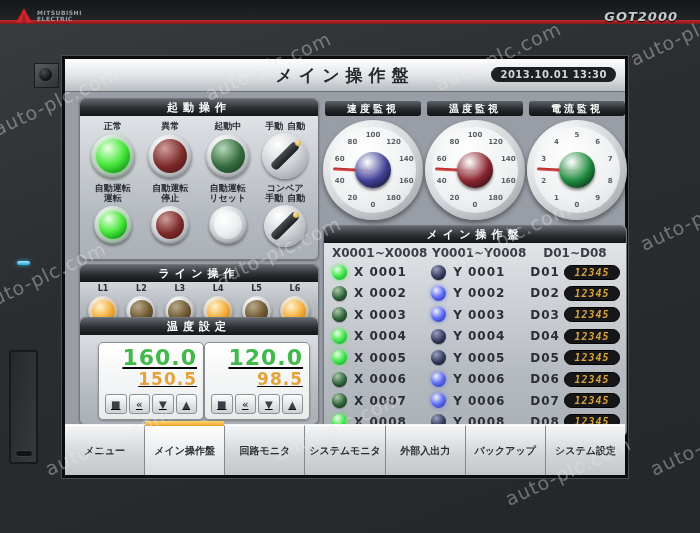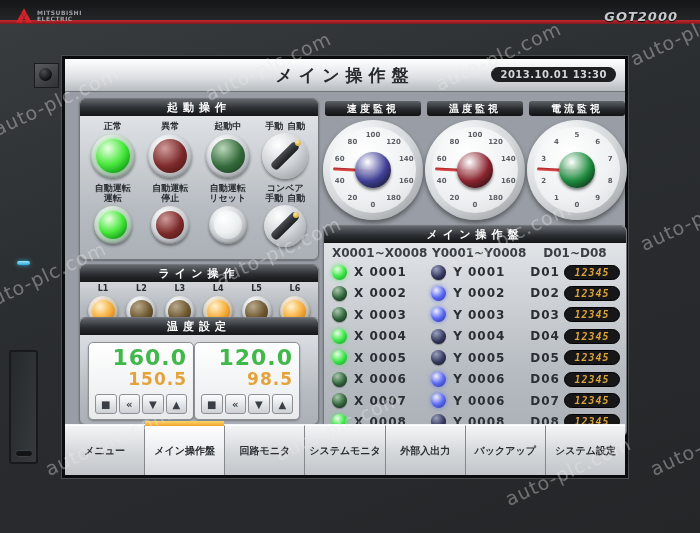--- a/index.html
+++ b/index.html
@@ -84,21 +84,21 @@
   .selector .tip { position:absolute; right:7px; top:7px; width:6px; height:6px; border-radius:50%;
     background:radial-gradient(circle at 35% 30%,#ffe9a0,#c79a2a); }
   .sel-lbls { display:flex; gap:4px;justify-content:space-between; }
 
   
   .line-row { position:absolute; left:6px; right:6px; top:19px; display:flex; justify-content:space-between; }
   .line-item { display:flex; flex-direction:column; align-items:center; width:34px; }
   .line-item .su-lbl { font-size:8px; }
 
   
-  .tc-row { position:absolute; left:8px; right:8px; top:24px; display:flex; justify-content:flex-start; }
+  .tc-row { position:absolute; left:8px; right:8px; top:24px; display:flex; justify-content:flex-end;text-decoration:underline; }
   .tc-card { width:106px; height:78px; background:linear-gradient(#ffffff,#e8eaec);
     border:1px solid #8d9196; border-radius:5px; padding:3px 6px 0 6px; box-shadow:0 1px 2px rgba(0,0,0,.3); }
   .tc-pv { font-size:22px; font-weight:bold; color:#41b84a; text-align:right; line-height:24px; letter-spacing:1px; }
   .tc-sv { font-size:17px; font-weight:bold; color:#e4a23a; text-align:right; line-height:19px; letter-spacing:1px; }
   .tc-btns { display:flex; gap:2px; margin-top:5px; justify-content:space-between; }
   .tc-btn { flex:1; height:20px; font-size:10px; font-weight:bold; color:#3a3f45;
     background:linear-gradient(#fcfdfd,#cdd1d5); border:1px solid #8d9196; border-radius:3px;
     display:flex; align-items:center; justify-content:center; }
 
   

